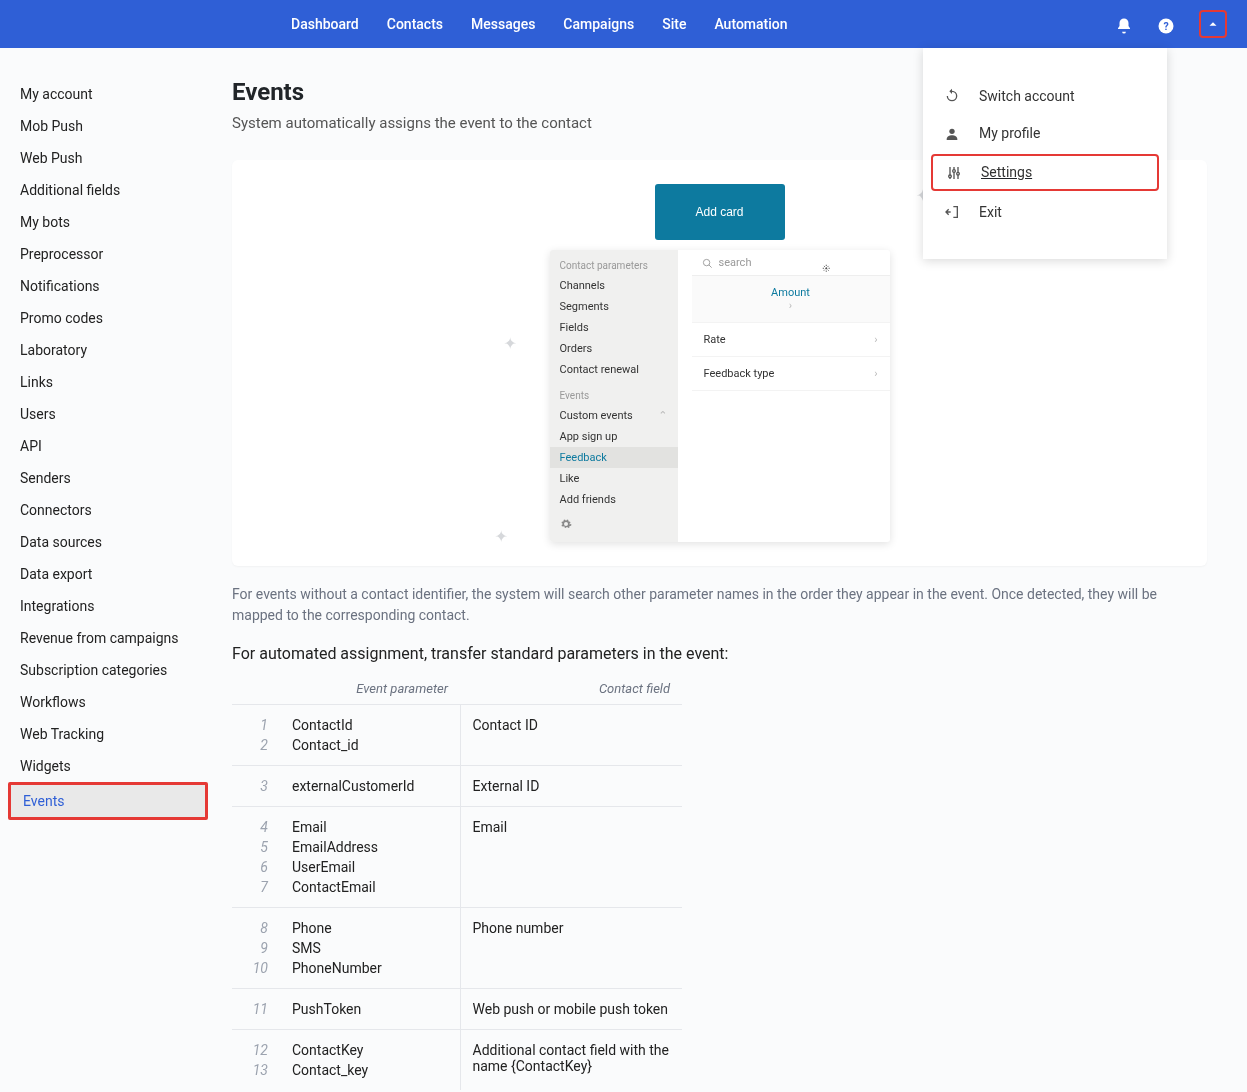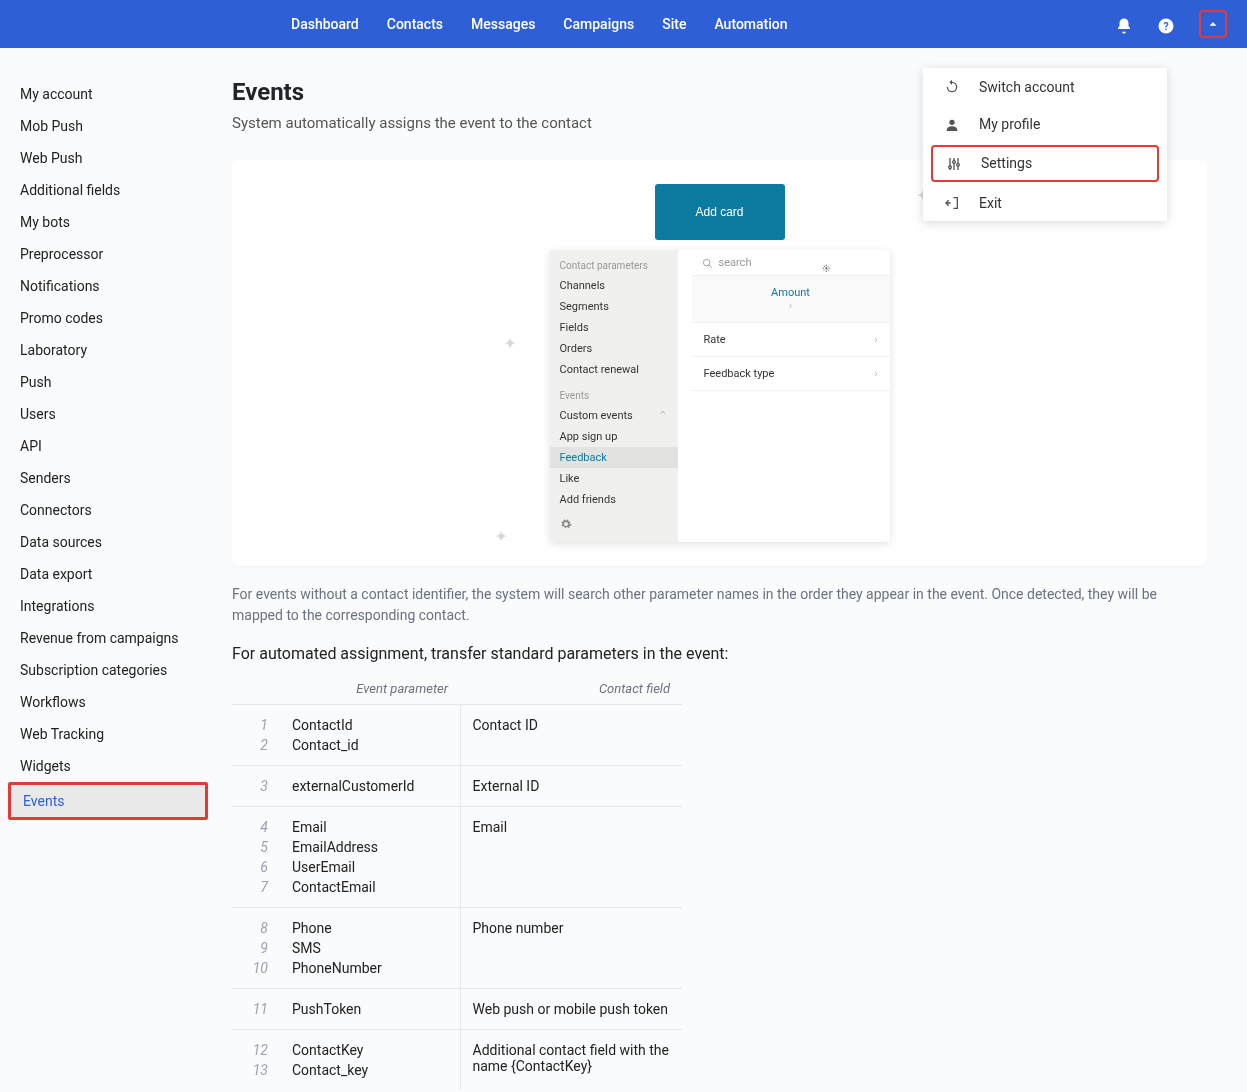--- a/index.html
+++ b/index.html
@@ -5,25 +5,25 @@
 * { margin: 0; padding: 0; box-sizing: border-box; }
 body { font-family: -apple-system, BlinkMacSystemFont, "Segoe UI", Roboto, Arial, sans-serif; background: #fafbfc; color: #212529; width: 1247px; }
 
 .topbar { background: #2f5fd6; height: 48px; display: flex; align-items: center; padding: 0 16px; position: relative; }
 .topnav { display: flex; gap: 28px; margin-left: 275px; }
 .topnav a { color: #fff; font-size: 14px; font-weight: 500; text-decoration: none; }
 .topicons { position: absolute; right: 20px; display: flex; gap: 24px; align-items: center; }
 .topicons .icon { color: #fff; font-size: 18px; }
 .user-toggle { width: 28px; height: 28px; border: 2px solid #e53935; border-radius: 4px; display: flex; align-items: center; justify-content: center; background: #2f5fd6; }
 
-.dropdown { position: absolute; top: 48px; right: 80px; width: 244px; background: #fff; box-shadow: 0 2px 10px rgba(0,0,0,0.15); padding: 0 0; z-index: 10; margin-top: 20px; }
+.dropdown { position: absolute; top: 48px; right: 80px; width: 244px; background: #fff; box-shadow: 0 2px 10px rgba(0,0,0,0.15); padding: 29px 0; z-index: 10; }
 .dd-item { display: flex; align-items: center; padding: 10px 20px; gap: 18px; cursor: pointer; }
 .dd-item .dd-icon { width: 18px; color: #555; font-size: 14px; text-align: center; }
 .dd-item .dd-label { font-size: 14px; color: #333; }
-.dd-highlight { border: 2px solid #e53935; border-radius: 4px; margin: 2px 8px; padding: 8px 12px; }
+.dd-highlight { border: 2px solid #e53935; border-radius: 4px; margin: 2px 8px; padding: 8px 12px; text-decoration: underline; }
 
 .layout { display: flex; }
 .sidebar { width: 216px; padding: 30px 8px 20px 8px; }
 .sidebar-item { padding: 8px 12px; font-size: 14px; color: #222; cursor: pointer; border-radius: 2px; }
 .sidebar-item.active { background: #e9e9e9; color: #2f5fd6; border: 3px solid #e53935; }
 .main { flex: 1; padding: 30px 40px 40px 16px; }
 h1 { font-size: 24px; font-weight: 700; margin-bottom: 8px; }
 .subtitle { font-size: 15px; color: #555; margin-bottom: 28px; }
 
 .card { background: #fff; border-radius: 6px; padding: 24px; box-shadow: 0 1px 2px rgba(0,0,0,0.04); margin-bottom: 18px; }
@@ -138,21 +138,21 @@
   <aside class="sidebar" id="sidebar">
       <div class="sidebar-item">My account</div>
       <div class="sidebar-item">Mob Push</div>
       <div class="sidebar-item">Web Push</div>
       <div class="sidebar-item">Additional fields</div>
       <div class="sidebar-item">My bots</div>
       <div class="sidebar-item">Preprocessor</div>
       <div class="sidebar-item">Notifications</div>
       <div class="sidebar-item">Promo codes</div>
       <div class="sidebar-item">Laboratory</div>
-      <div class="sidebar-item">Push</div>
+      <div class="sidebar-item">Links</div>
       <div class="sidebar-item">Users</div>
       <div class="sidebar-item">API</div>
       <div class="sidebar-item">Senders</div>
       <div class="sidebar-item">Connectors</div>
       <div class="sidebar-item">Data sources</div>
       <div class="sidebar-item">Data export</div>
       <div class="sidebar-item">Integrations</div>
       <div class="sidebar-item">Revenue from campaigns</div>
       <div class="sidebar-item">Subscription categories</div>
       <div class="sidebar-item">Workflows</div>

